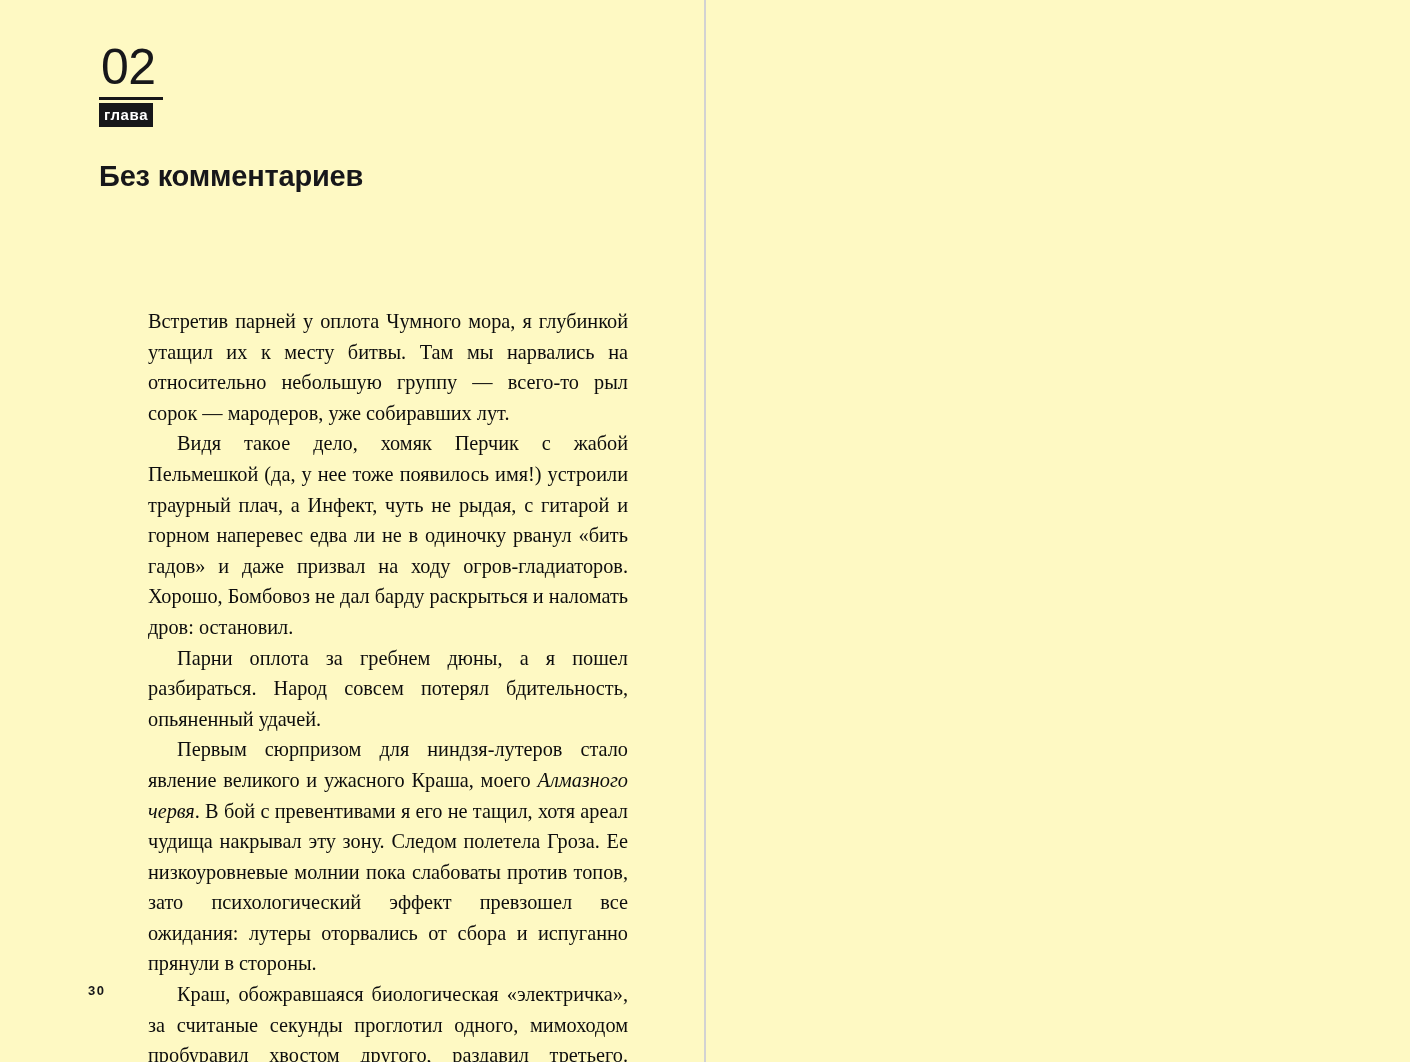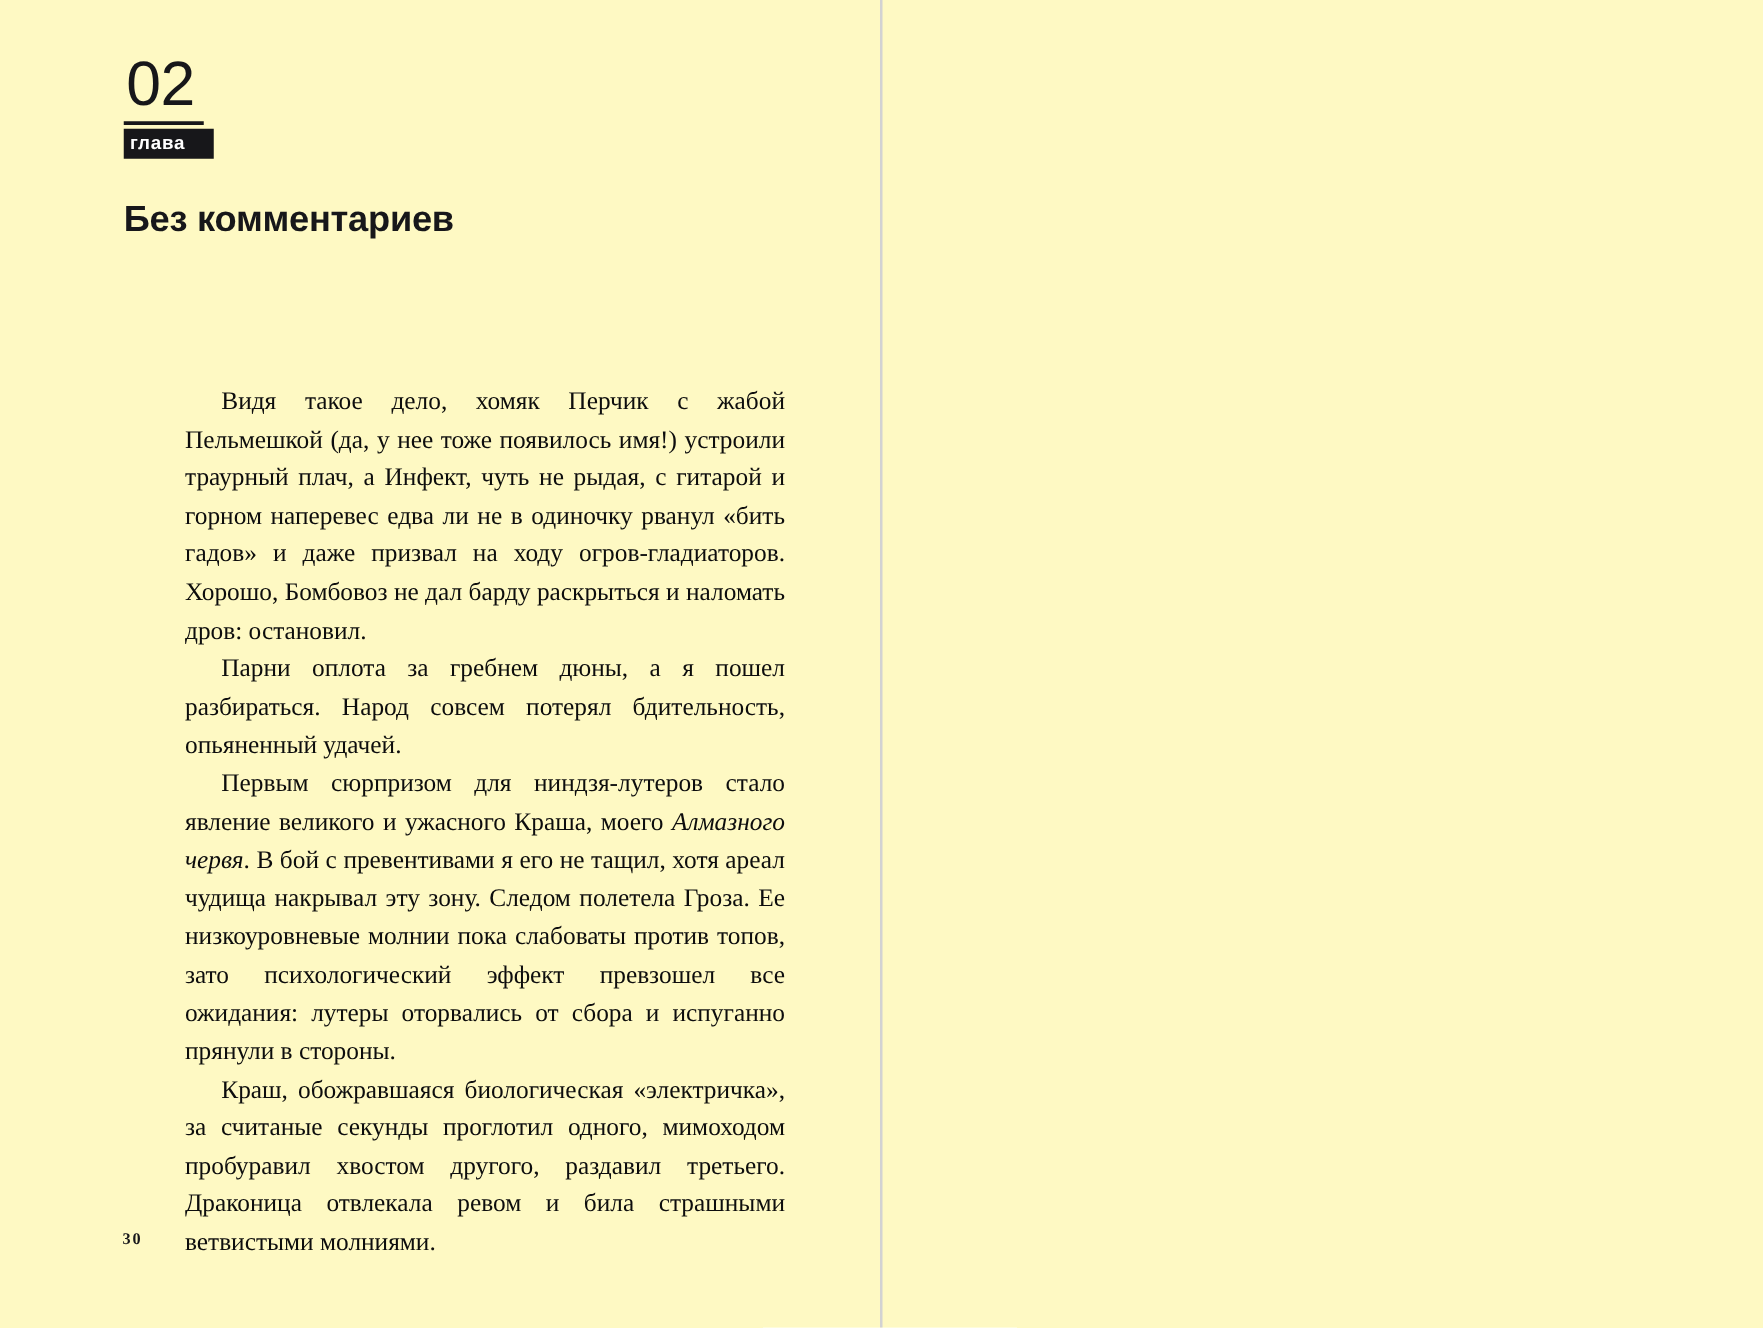--- a/index.html
+++ b/index.html
@@ -66,21 +66,21 @@
   }
   #chapter-kicker {
     display: inline-block;
     background: #17171a;
     color: #ffffff;
     font-family: "Liberation Sans", sans-serif;
     font-size: 15px;
     font-weight: 700;
     letter-spacing: 0.6px;
     line-height: 1;
-    padding: 4px 23px 5px 5px;
+    padding: 4px 5px 5px 5px;
     margin-top: 3px;
   }
   #chapter-title {
     font-family: "Liberation Sans", sans-serif;
     font-size: 29px;
     font-weight: 700;
     letter-spacing: -0.2px;
     color: #17171a;
     margin: 34px 0 0 0;
     line-height: 1.1;
@@ -117,39 +117,40 @@
   
   .folio {
     position: absolute;
     top: 983px;
     font-family: "Liberation Sans", sans-serif;
     font-size: 13px;
     font-weight: 700;
     letter-spacing: 1.6px;
     color: #17171a;
   }
-  #folio-left  { left: 98px; font-family: Liberation Serif, serif; }
+  #folio-left  { left: 88px; }
 </style>
 </head>
 <body>
 
 <div id="spread">
 
   <div id="spine"></div>
 
   <div class="page" id="page-left">
 
     <div id="chapter-opener">
       <div id="chapter-number">02</div>
       <div id="chapter-rule"></div>
       <div id="chapter-kicker">глава</div>
       <h1 id="chapter-title">Без комментариев</h1>
     </div>
 
     <div class="column" id="column-left">
+        <p class="no-indent">Встретив парней у оплота Чумного мора, я глубинкой утащил их к месту битвы. Там мы нарвались на относительно небольшую группу — всего-то рыл сорок — мародеров, уже собиравших лут.</p>
         <p>Видя такое дело, хомяк Перчик с жабой Пельмешкой (да, у нее тоже появилось имя!) устроили траурный плач, а Инфект, чуть не рыдая, с гитарой и горном наперевес едва ли не в одиночку рванул «бить гадов» и даже призвал на ходу огров-гладиаторов. Хорошо, Бомбовоз не дал барду раскрыться и наломать дров: остановил.</p>
         <p>Парни оплота за гребнем дюны, а я пошел разбираться. Народ совсем потерял бдительность, опьяненный удачей.</p>
         <p>Первым сюрпризом для ниндзя-лутеров стало явление великого и ужасного Краша, моего <i>Алмазного червя</i>. В бой с превентивами я его не тащил, хотя ареал чудища накрывал эту зону. Следом полетела Гроза. Ее низкоуровневые молнии пока слабоваты против топов, зато психологический эффект превзошел все ожидания: лутеры оторвались от сбора и испуганно прянули в стороны.</p>
         <p>Краш, обожравшаяся биологическая «электричка», за считаные секунды проглотил одного, мимоходом пробуравил хвостом другого, раздавил третьего. Драконица отвлекала ревом и била страшными ветвистыми молниями.</p>
       </div>
 
     <div class="folio" id="folio-left">30</div>
   </div>
 
   <div class="page" id="page-right">

